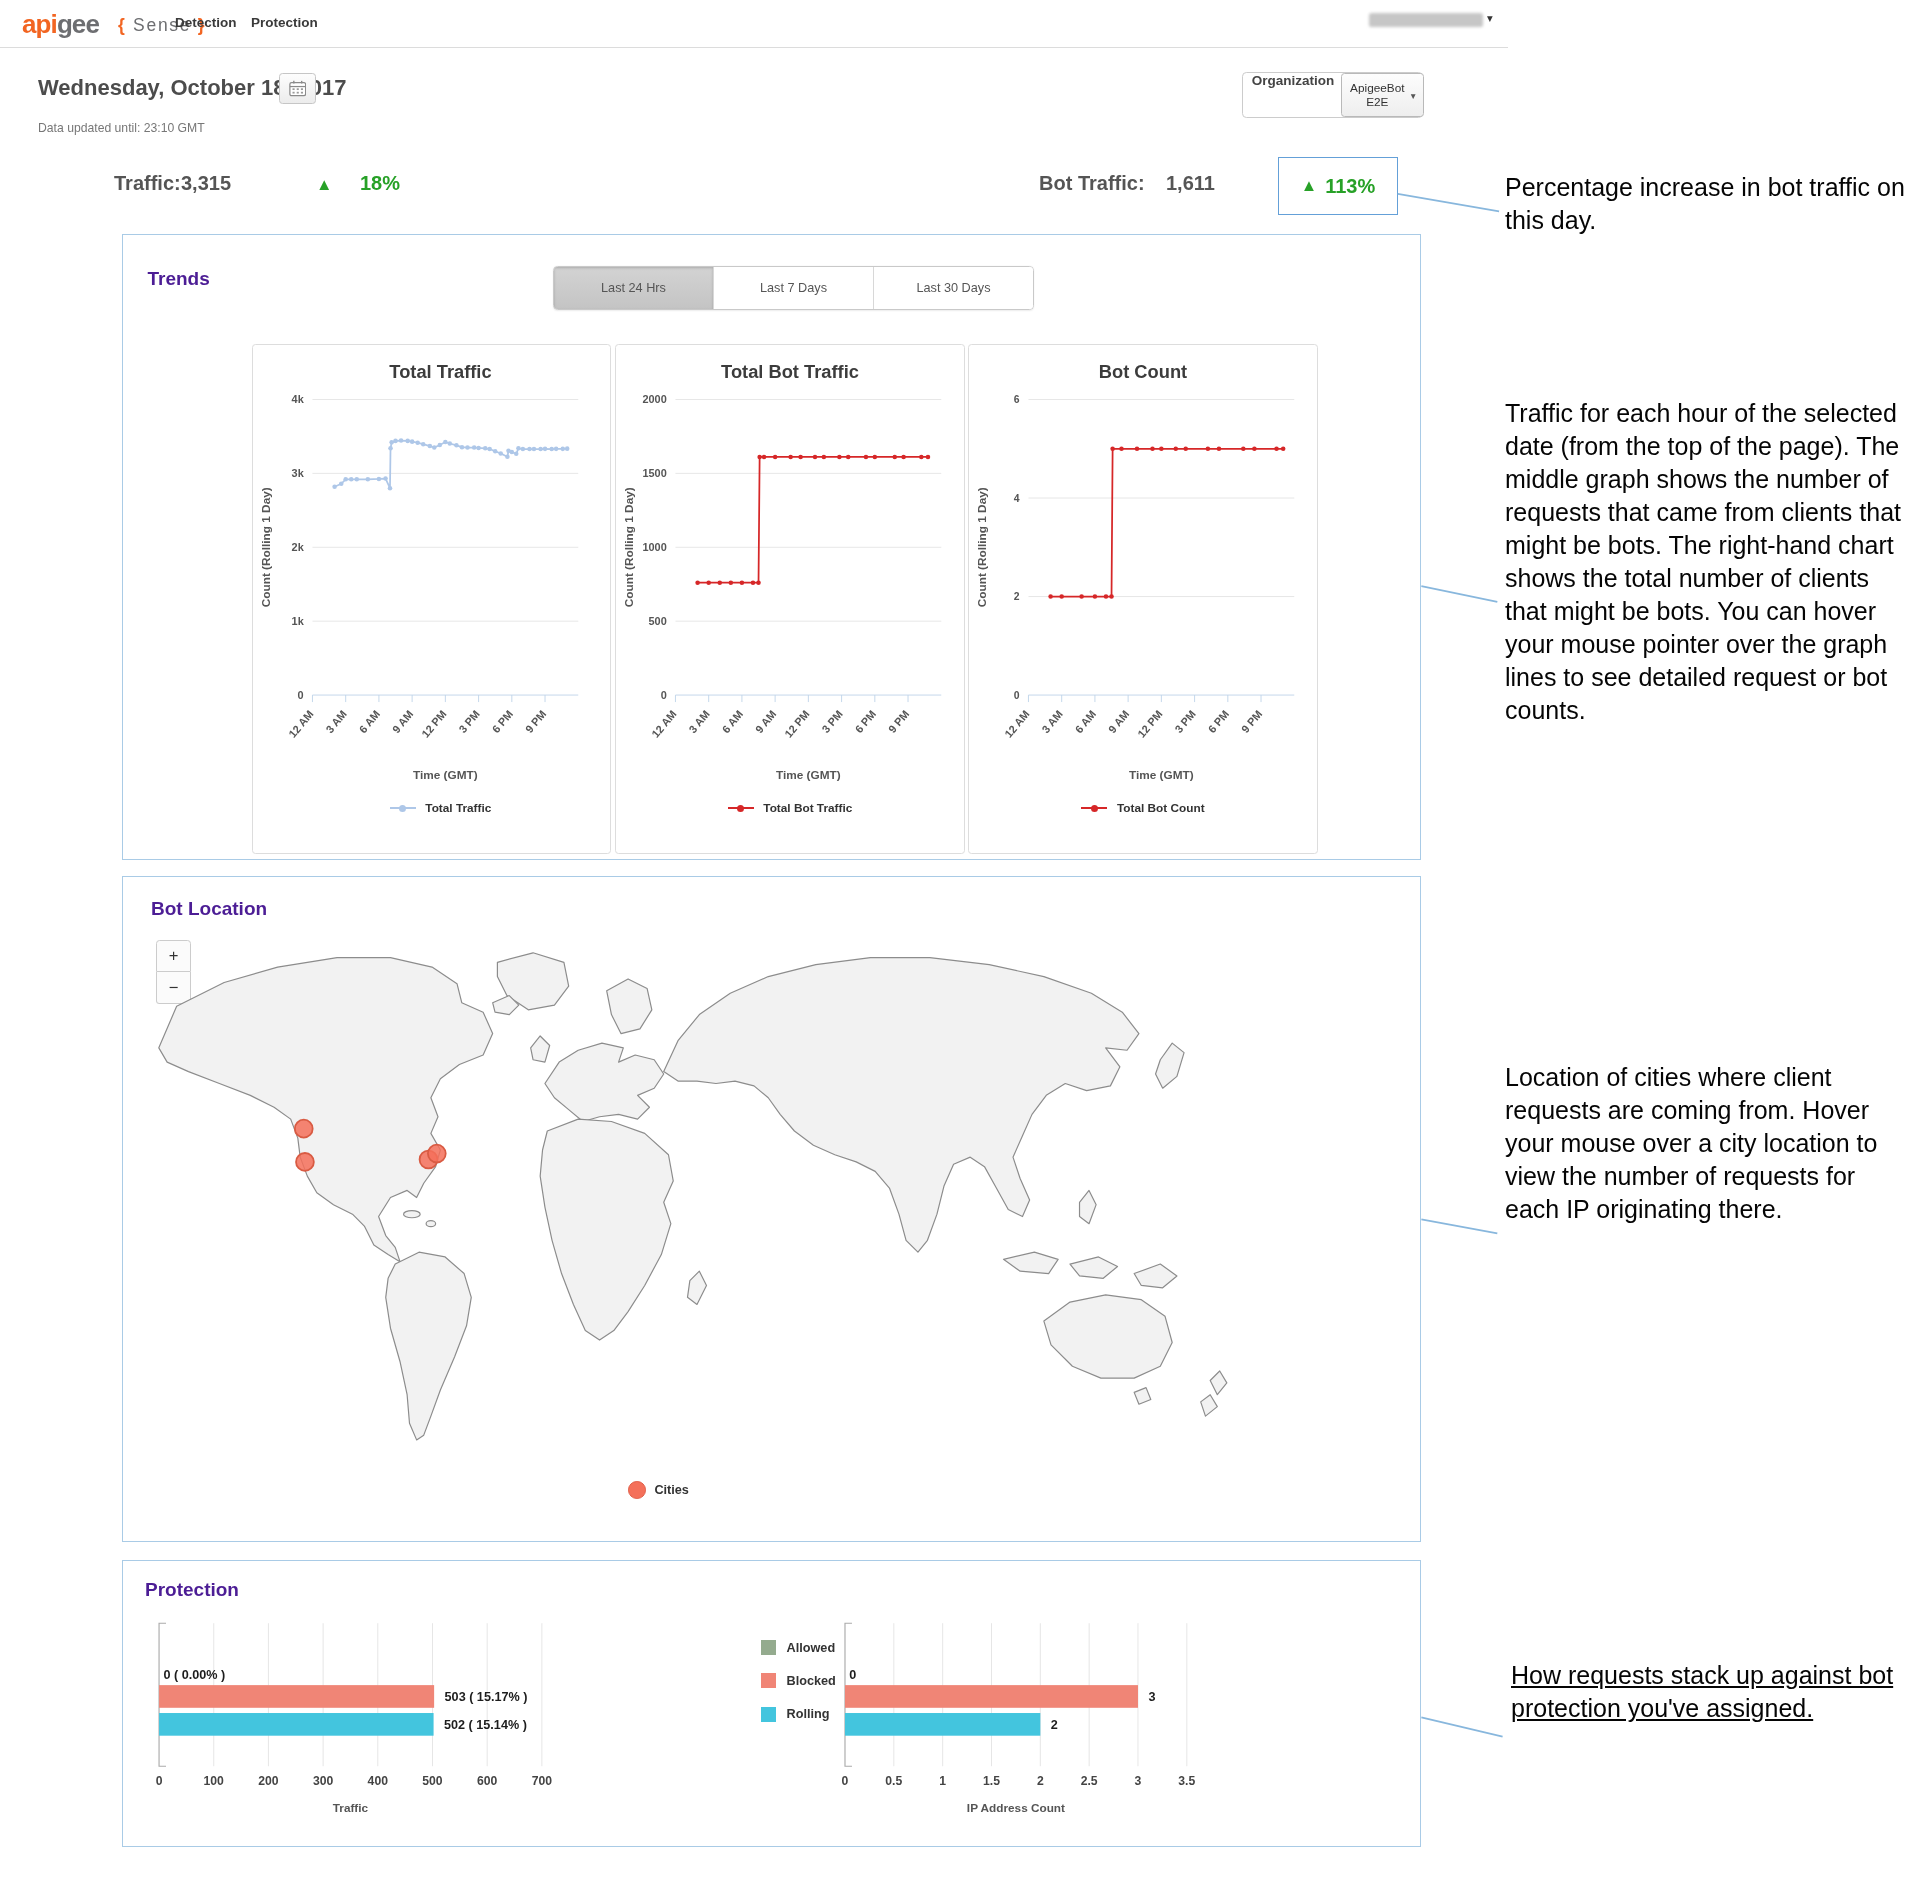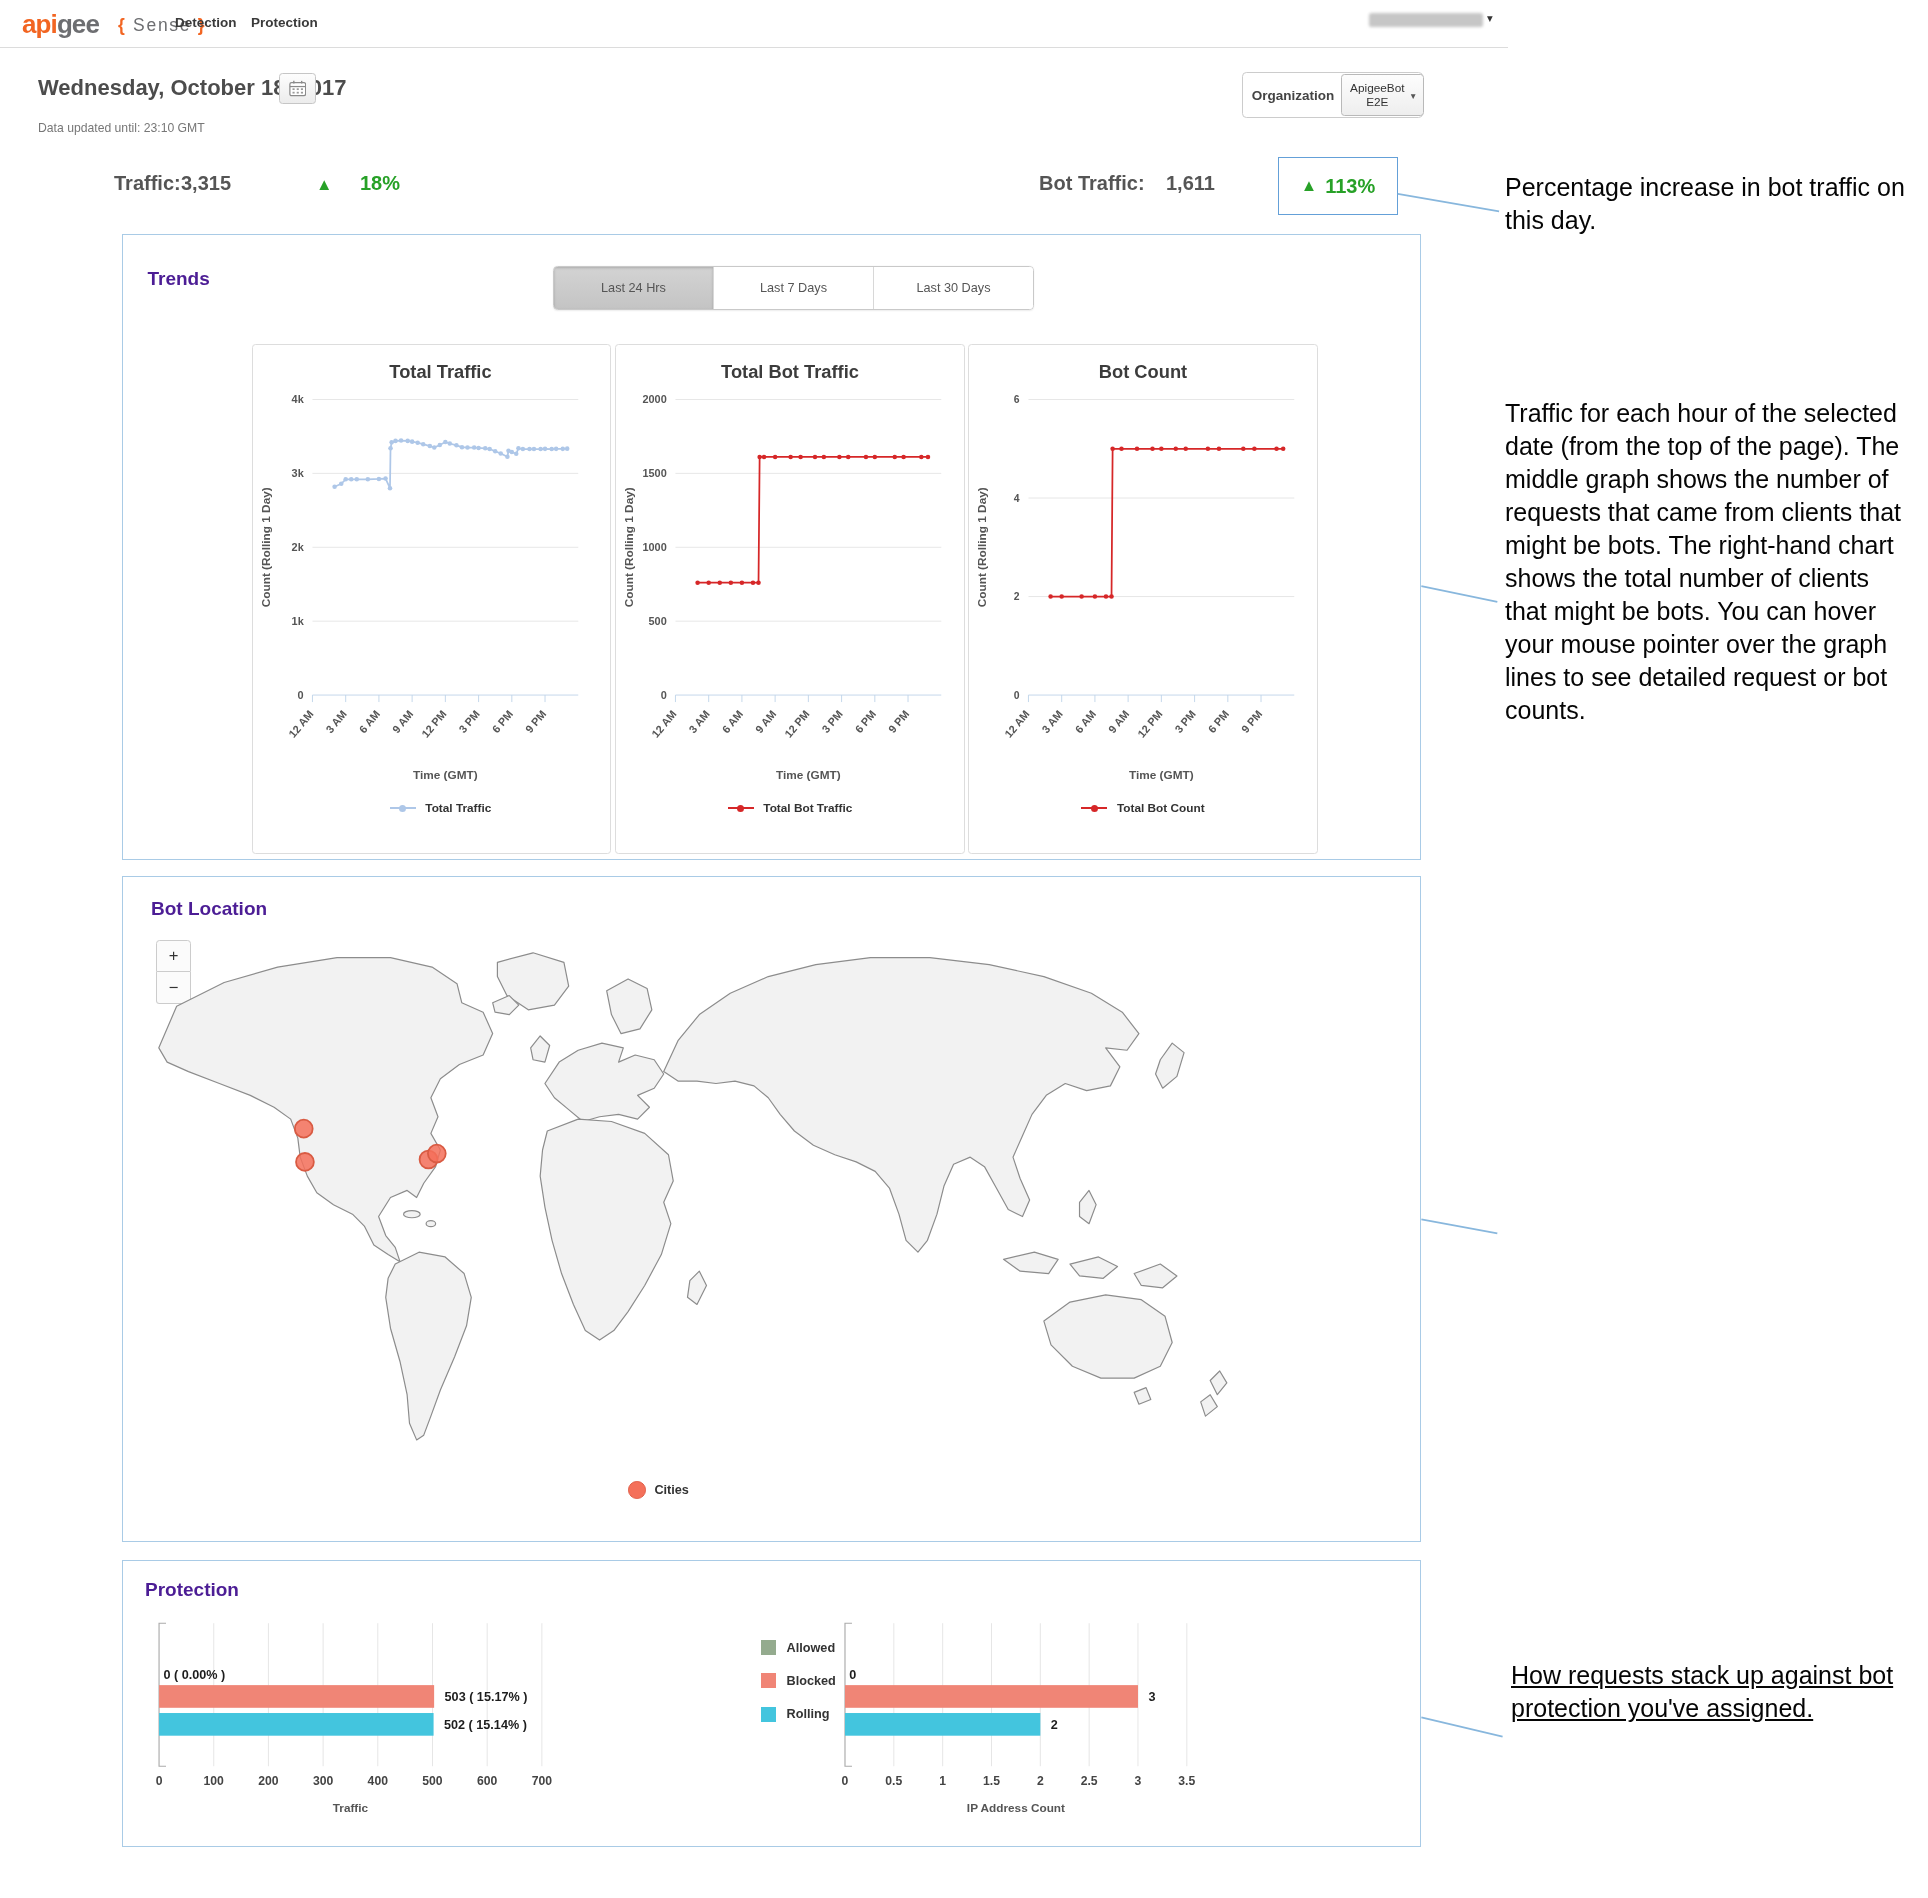--- a/index.html
+++ b/index.html
@@ -19,21 +19,21 @@
         border-radius:2.6px;filter:blur(1.7px);}
   .acct-caret{position:absolute;left:1487px;top:10.5px;font-size:11.4px;color:#333;}
 
   
   .date-title{position:absolute;left:38px;top:75px;font-size:22px;font-weight:600;color:#4c4c4c;}
   .cal-btn{position:absolute;left:279px;top:73px;width:37px;height:31px;border:0.9px solid #c6c6c6;
            border-radius:3.5px;background:linear-gradient(#fdfdfd,#ececec);cursor:pointer;
            display:flex;align-items:center;justify-content:center;}
   .updated{position:absolute;left:38px;top:121px;font-size:12.2px;color:#777;}
   .org-box{position:absolute;left:1242px;top:72px;width:179px;height:44px;border:0.9px solid #ccc;
-           border-radius:4.4px;display:flex;align-items:center;}
+           border-radius:4.4px;display:flex;}
   .org-label{font-size:13.5px;font-weight:600;color:#444;margin-left:8.7px;}
   .org-btn{margin-left:7px;border:0.9px solid #b9b9b9;border-radius:3.5px;
            background:linear-gradient(#fdfdfd,#eee);font-size:11.8px;color:#333;
            padding:6.1px 7.9px;cursor:pointer;display:inline-flex;align-items:center;gap:6.1px;}
   .org-caret{font-size:9.6px;color:#555;}
 
   
   .stat{position:absolute;top:172px;font-size:20px;font-weight:600;color:#555;}
   .green{color:#27a127;}
   .delta-box{position:absolute;left:1278px;top:157px;width:118px;height:56px;
@@ -478,20 +478,21 @@
         <rect x="21" y="85" width="336" height="26" fill="#f08576"></rect>
         <text x="369" y="103" class="blabel">3</text>
         <rect x="21" y="117" width="224" height="26" fill="#43c5de"></rect>
         <text x="257" y="135" class="blabel">2</text>
         <text x="217" y="230" text-anchor="middle" class="axl">IP Address Count</text>
       </svg>
   </div>
 
   <div class="annotation a1">Percentage increase in bot traffic on this day.</div>
   <div class="annotation a2">Traffic for each hour of the selected date (from the top of the page). The middle graph shows the number of requests that came from clients that might be bots. The right-hand chart shows the total number of clients that might be bots. You can hover your mouse pointer over the graph lines to see detailed request or bot counts.</div>
+  <div class="annotation a3">Location of cities where client requests are coming from. Hover your mouse over a city location to view the number of requests for each IP originating there.</div>
   <div class="annotation a4">How requests stack up against bot protection you've assigned.</div>
 
   <svg class="callouts" width="1929" height="1899" viewBox="0 0 2208 2174">
     <line x1="1600" y1="222" x2="1716" y2="242" stroke="#88b7dd" stroke-width="2"></line>
     <line x1="1627" y1="671" x2="1714" y2="689" stroke="#88b7dd" stroke-width="2"></line>
     <line x1="1627" y1="1396" x2="1714" y2="1412" stroke="#88b7dd" stroke-width="2"></line>
     <line x1="1627" y1="1966" x2="1720" y2="1988" stroke="#88b7dd" stroke-width="2"></line>
   </svg>
 
 </div>

